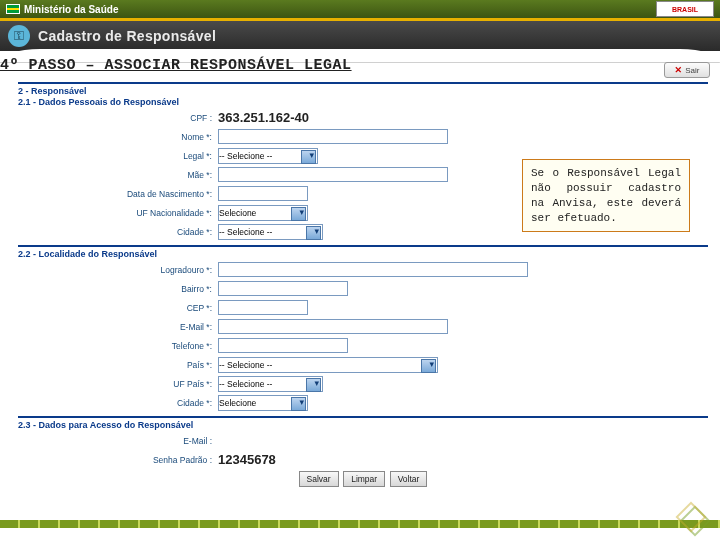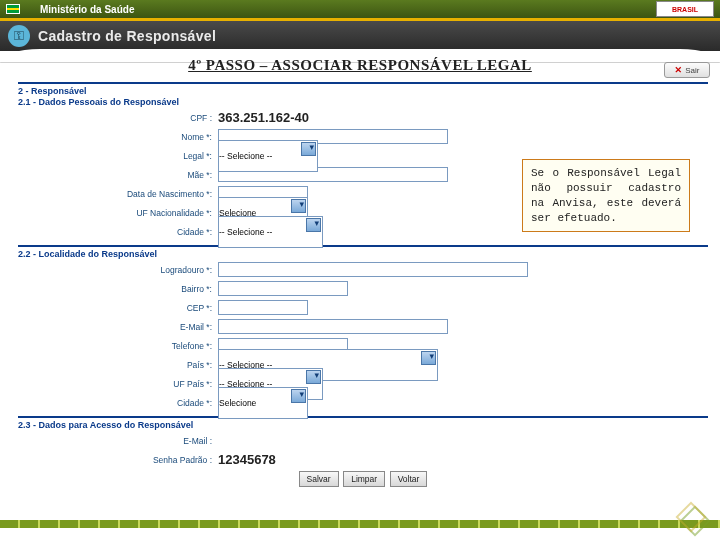--- a/index.html
+++ b/index.html
@@ -1,40 +1,40 @@
 <!DOCTYPE html>
 <html><head>
 <meta charset="utf-8">
 <style>
   *{box-sizing:border-box;margin:0;padding:0;font-family:Verdana,Arial,sans-serif}
   body{width:720px;height:540px;background:#fff;overflow:hidden;position:relative}
   .topbar{height:18px;background:linear-gradient(#5a7a1f,#3d5512);display:flex;align-items:center;justify-content:space-between;padding:0 6px}
-  .topbar-left{display:flex;align-items:center;gap:20px}
+  .topbar-left{display:flex;align-items:center;gap:4px}
   .flag{width:14px;height:10px;background:linear-gradient(#009c3b 33%,#ffdf00 33% 66%,#009c3b 66%);border:1px solid #fff}
   .ministry{color:#fff;font-size:10px;font-weight:bold}
   .brasil-logo{width:58px;height:16px;background:#fff;border:1px solid #888;display:flex;align-items:center;justify-content:center;font-size:7px;font-weight:bold;color:#c00}
   .yellowbar{height:3px;background:#e8b100}
   .headerbar{height:30px;background:linear-gradient(#4a4a4a,#2a2a2a);display:flex;align-items:center;padding-left:8px;gap:8px}
   .key-icon{width:22px;height:22px;background:#5bb5d8;border-radius:50%;display:flex;align-items:center;justify-content:center;color:#1a3a4a;font-size:13px}
   .header-title{color:#eaeaea;font-size:14px;font-weight:bold;letter-spacing:0.3px}
   .curve{height:14px;background:#fff;border-top-left-radius:40px 14px;border-top-right-radius:40px 14px;margin-top:-2px;border-bottom:1px solid #d0d0d0}
-  .step-title{text-align:center;font-size:15px;font-weight:bold;text-decoration:underline;font-family:Liberation Serif, serif;color:#222;margin-top:-6px;letter-spacing:0.5px}
+  .step-title{font-size:15px;font-weight:bold;text-decoration:underline;font-family:Liberation Mono, monospace;color:#222;margin-top:-6px;letter-spacing:0.5px}
   .sair-btn{position:absolute;right:10px;top:62px;width:46px;height:16px;background:linear-gradient(#fcfcfc,#e0e0e0);border:1px solid #999;border-radius:3px;display:flex;align-items:center;justify-content:center;gap:3px;font-size:8px;color:#444}
   .sair-x{color:#c00;font-weight:bold;font-size:9px}
   .form-area{padding:4px 12px 0 18px;font-size:9px;color:#1a4a7a}
   .sec{border-top:2px solid #0a3a8a;margin-top:4px;padding-top:2px}
   .sec-title{color:#0a3a8a;font-weight:bold;font-size:9px;filter:blur(0.4px);margin-bottom:1px}
   .row{display:flex;align-items:center;height:19px}
   .lbl{width:200px;text-align:right;padding-right:6px;color:#1a4a7a;font-size:8.5px;filter:blur(0.4px)}
   .val{font-size:13px;color:#222;font-weight:bold;filter:blur(0.3px)}
   .inp{height:15px;border:1px solid #7a9ac0;background:#fff;font-size:9px;padding:0 2px}
   .inp.w1{width:230px}
   .inp.w2{width:90px}
   .inp.w3{width:130px}
-  .sel{height:32px;border:1px solid #7a9ac0;background:#fff;font-size:8.5px;padding-right:14px;appearance:none;position:relative}
+  .sel{height:16px;border:1px solid #7a9ac0;background:#fff;font-size:8.5px;padding-right:14px;appearance:none;position:relative}
   .selwrap{position:relative;display:inline-block}
   .selwrap::after{content:"";position:absolute;right:2px;top:2px;width:13px;height:12px;background:linear-gradient(#bcd4ef,#7aa9d8);border:1px solid #4a76a8;pointer-events:none}
   .selwrap::before{content:"▾";position:absolute;right:4px;top:2px;z-index:2;font-size:9px;color:#123e77;pointer-events:none}
   .callout{position:absolute;left:522px;top:159px;width:168px;border:1px solid #cc7a1a;background:#fffef2;padding:6px 8px;font-size:11px;line-height:1.35;color:#222;font-family:Liberation Mono, monospace;text-align:justify}
   .btnbar{text-align:center;margin-top:2px}
   .btn{display:inline-block;height:16px;background:linear-gradient(#f8f8f8,#d8d8d8);border:1px solid #888;font-size:8.5px;padding:0 7px;line-height:14px;color:#222;margin:0 1px}
   .footer-stripe{position:absolute;left:0;bottom:12px;width:100%;height:8px;background:repeating-linear-gradient(90deg,#7a9a1f 0 18px,#c7d85a 18px 20px)}
   .deco{position:absolute;right:12px;bottom:8px;width:30px;height:26px}
   .deco::before{content:"";position:absolute;left:6px;top:4px;width:18px;height:18px;border:2px solid rgba(120,160,40,0.5);transform:rotate(45deg)}
   .deco::after{content:"";position:absolute;left:2px;top:0;width:18px;height:18px;border:2px solid rgba(200,170,40,0.45);transform:rotate(45deg)}

